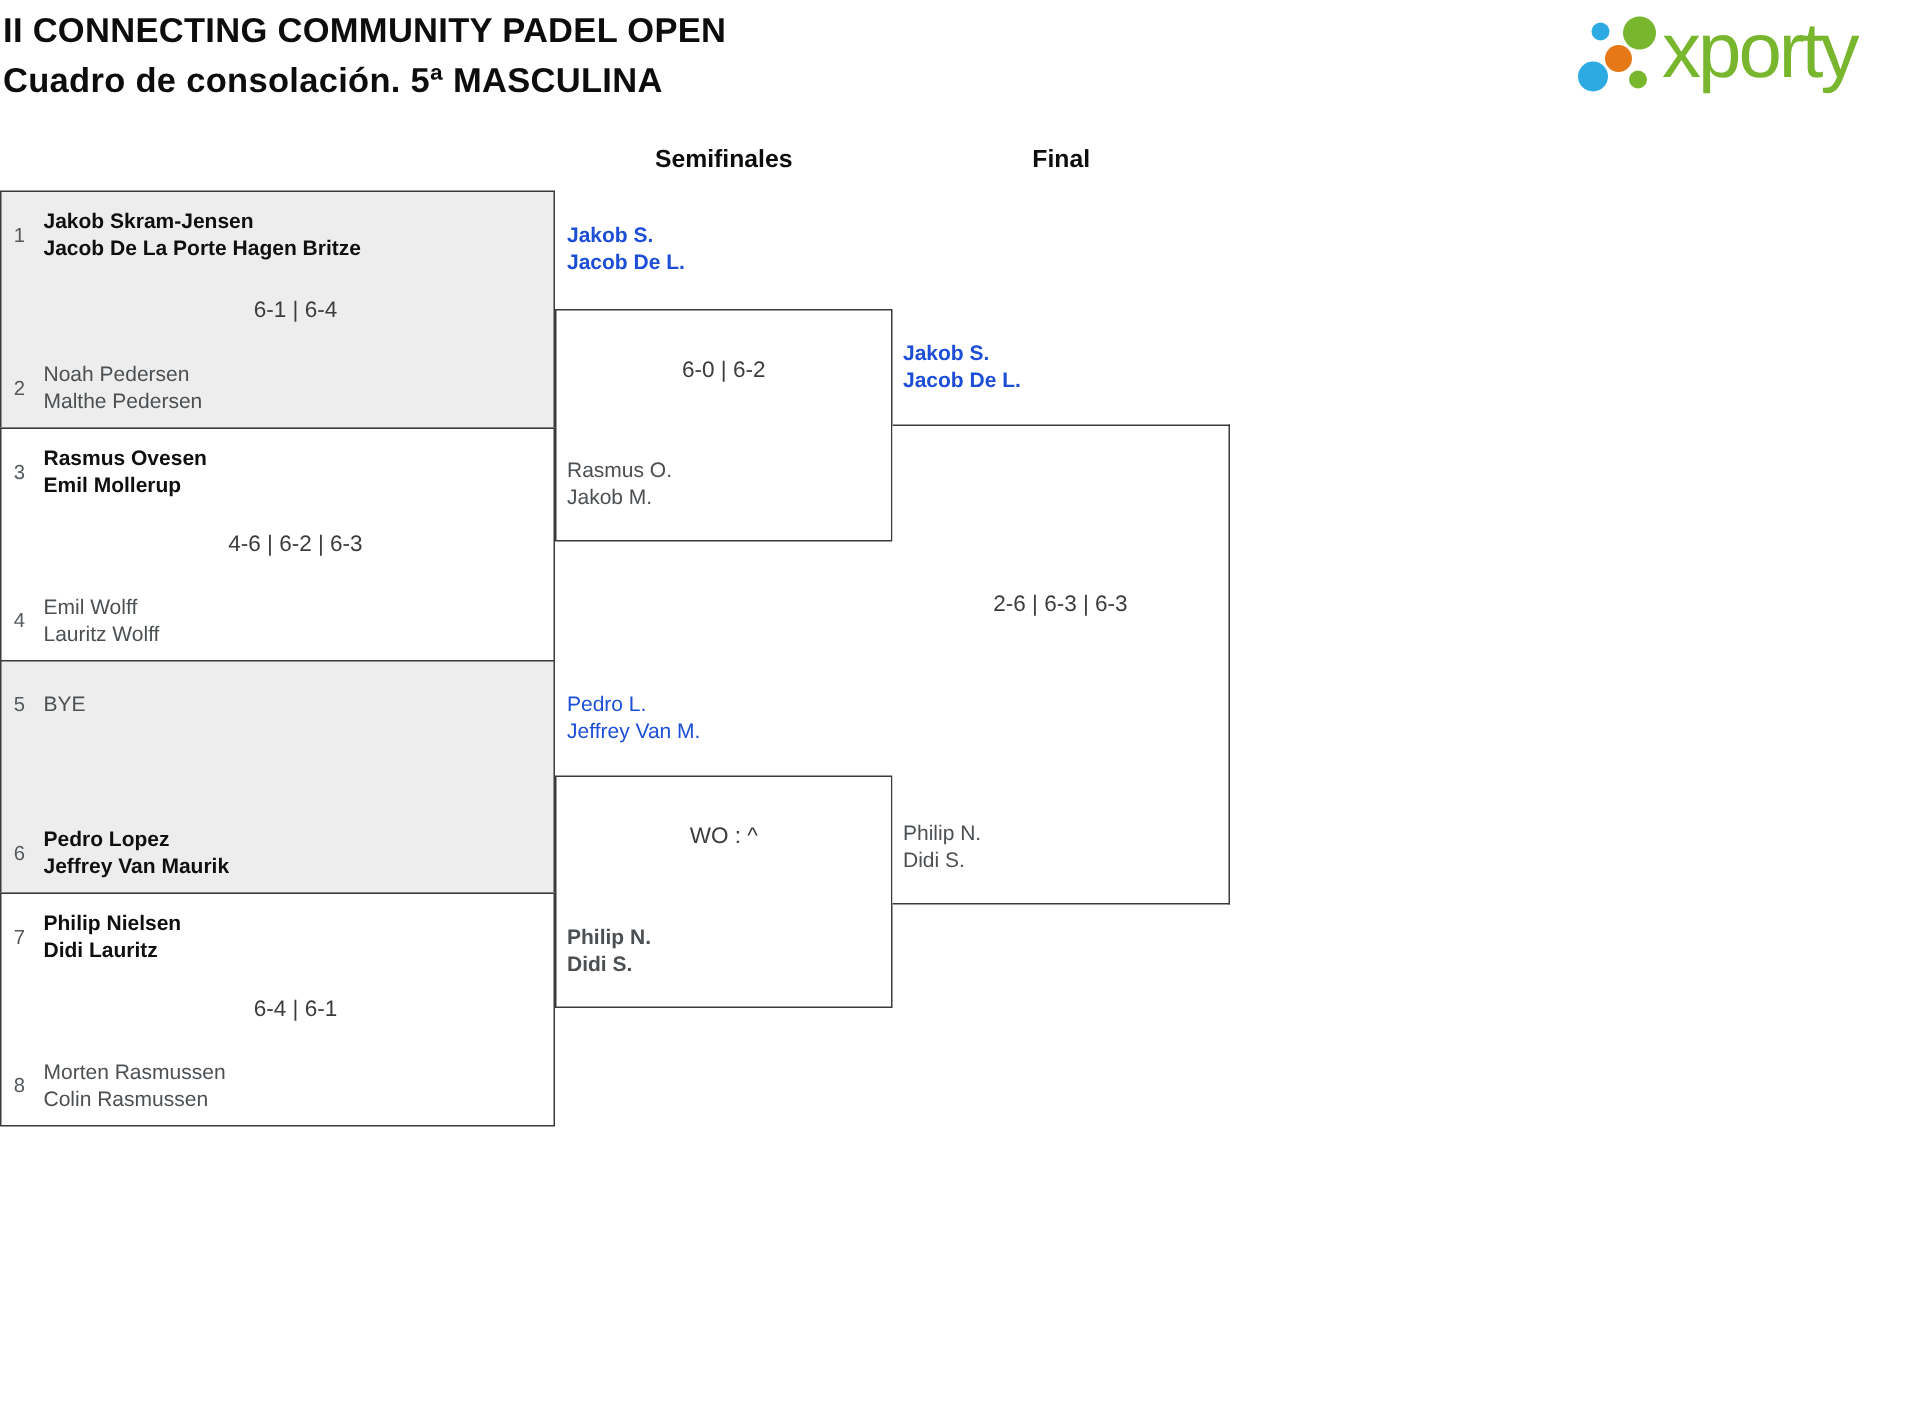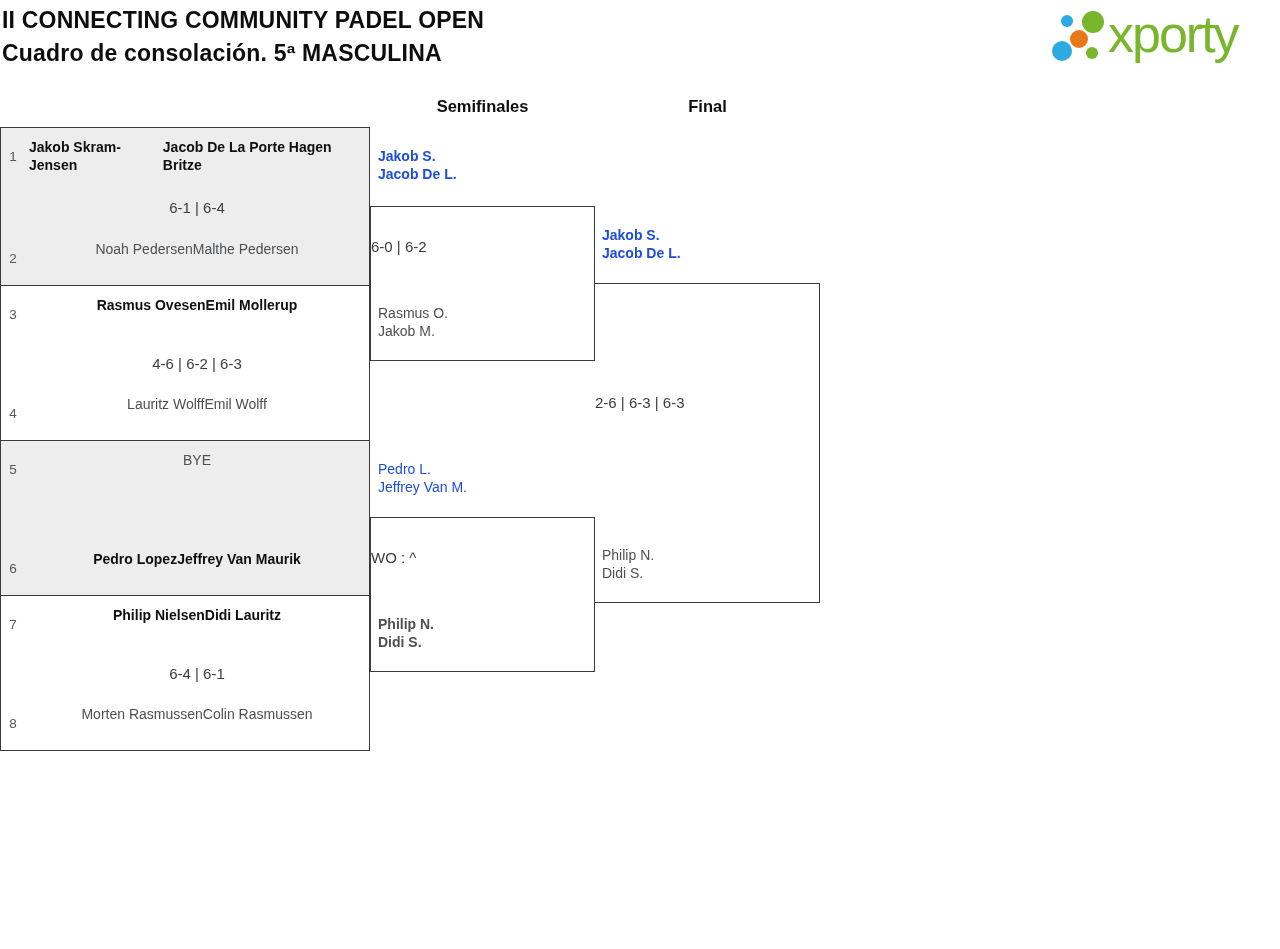--- a/index.html
+++ b/index.html
@@ -31,28 +31,28 @@
   .qf3{top:440px;height:156px;}
   .qf4{top:595px;height:156px;}
   .sf{left:370px;width:225px;height:155px;}
   .sf1{top:206px;}
   .sf2{top:517px;}
   .final-box{left:595px;width:225px;height:320px;top:283px;border-left:none;}
   
   .seed{position:absolute;left:0;width:24px;height:36px;display:flex;align-items:center;justify-content:center;
         font-size:13.5px;color:#55595c;}
   .seed.s1{top:10px;} .seed.s2{bottom:9px;}
-  .team{position:absolute;left:28px;right:4px;height:36px;display:flex;flex-direction:row;justify-content:center;
+  .team{position:absolute;left:28px;right:4px;height:36px;display:flex;flex-direction:column;justify-content:center;
         font-size:14px;line-height:18px;color:#4c5053;}
   .team.t1{top:10px;} .team.t2{bottom:9px;}
   .winner{font-weight:700;color:#0f0f0f;}
   .score{position:absolute;left:0;right:0;text-align:center;font-size:15px;color:#3c3c3c;
          top:50%;transform:translateY(-50%);padding-left:24px;}
   
-  .late-score{position:absolute;left:0;right:0;font-size:15px;color:#3c3c3c;}
+  .late-score{position:absolute;left:0;right:0;text-align:center;font-size:15px;color:#3c3c3c;}
   .sf .late-score{top:31px;}
   .final-box .late-score{top:110px;}
   .late-team{position:absolute;left:7px;right:4px;bottom:20px;font-size:14px;line-height:18px;color:#4c5053;}
   .float-team{position:absolute;font-size:14px;line-height:18px;color:#1d4ed8;}
   .ft-sf1{left:378px;top:147px;}
   .ft-sf2{left:378px;top:460px;}
   .ft-final{left:602px;top:226px;}
 </style>
 </head>
 <body>
@@ -92,22 +92,22 @@
 
   <div class="match qf qf2">
     <div class="seed s1">3</div>
     <div class="team t1 winner">
       <div>Rasmus Ovesen</div>
       <div>Emil Mollerup</div>
     </div>
     <div class="score">4-6 | 6-2 | 6-3</div>
     <div class="seed s2">4</div>
     <div class="team t2">
+      <div>Emil Wolff</div>
       <div>Lauritz Wolff</div>
-      <div>Emil Wolff</div>
     </div>
   </div>
 
   <div class="match qf qf3 bg-gray">
     <div class="seed s1">5</div>
     <div class="team t1">
       <div>BYE</div>
       <div></div>
     </div>
     <div class="score"></div>

